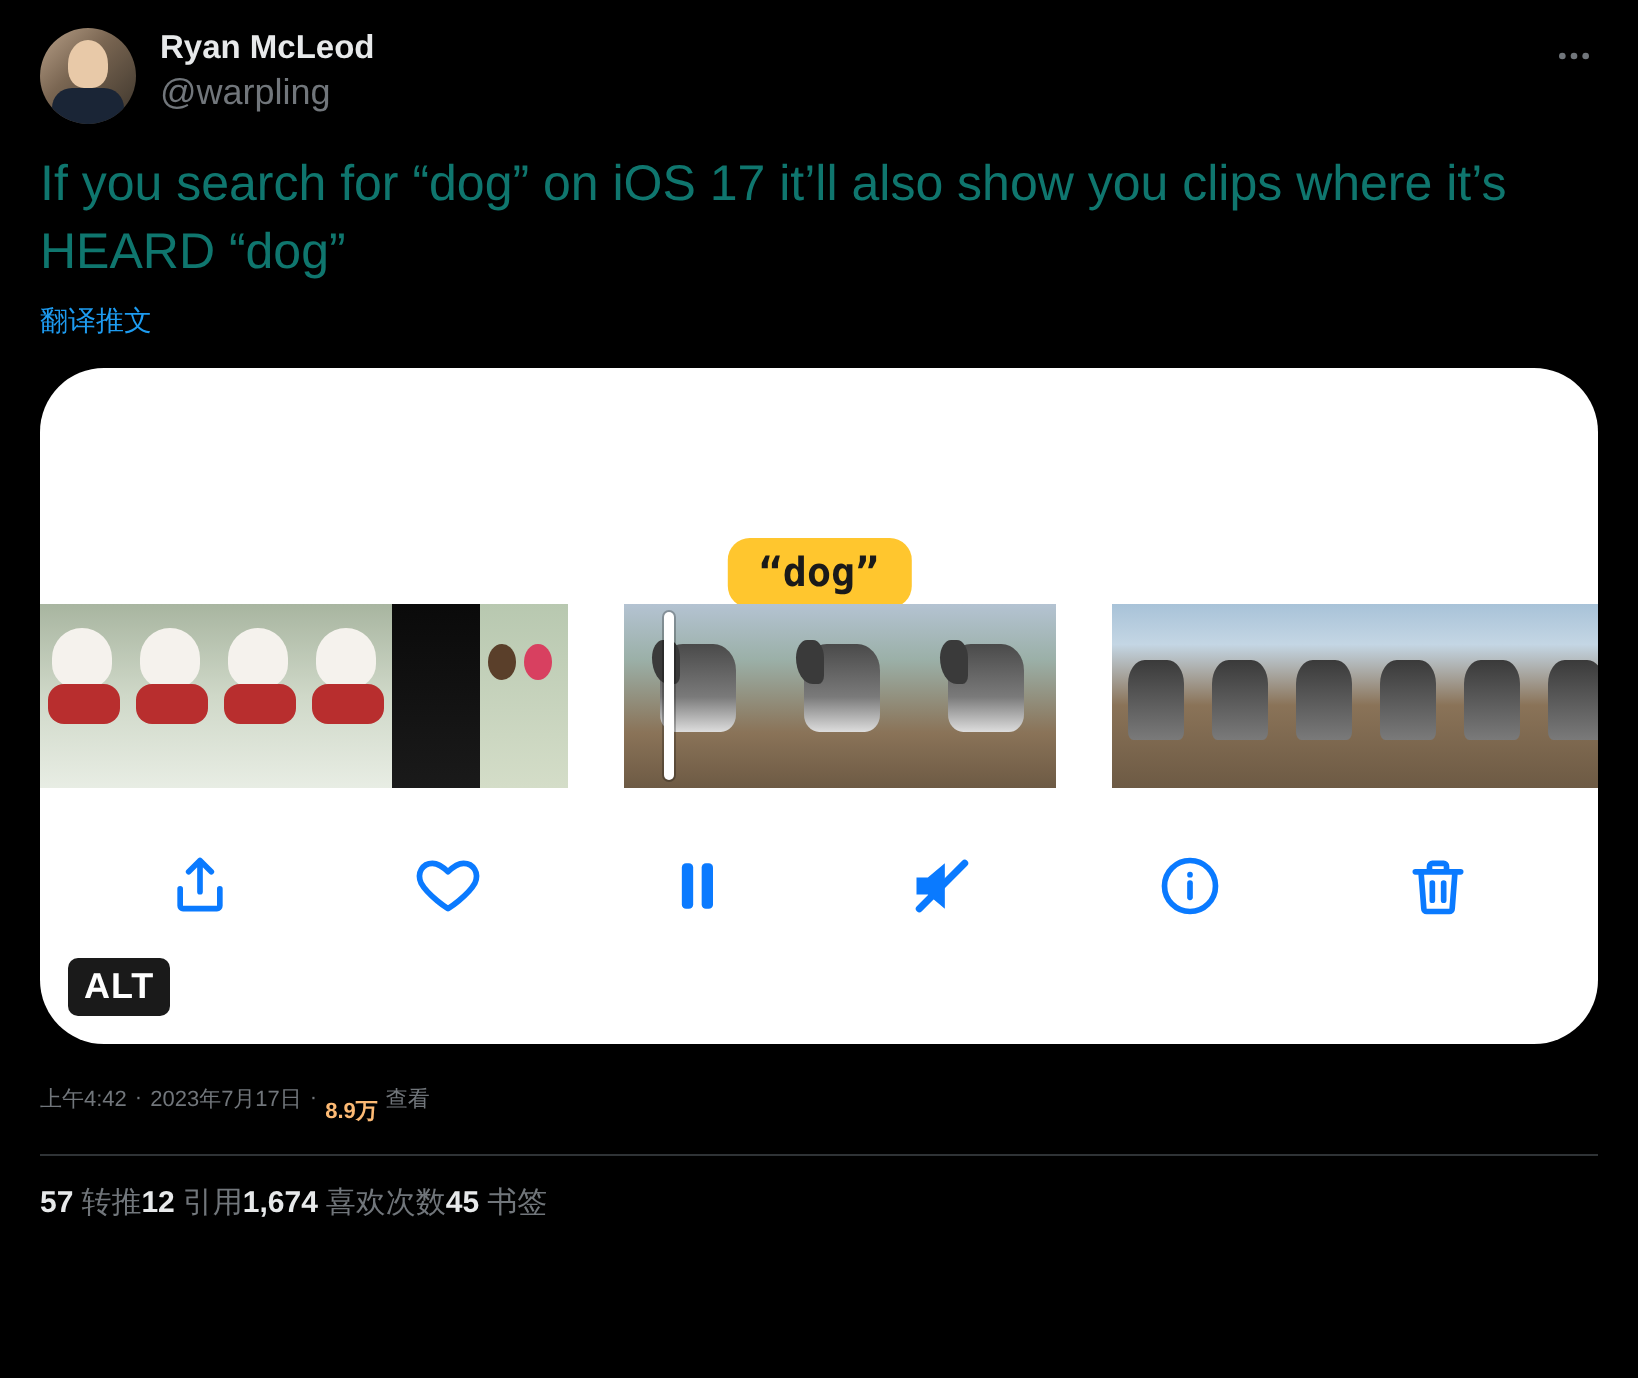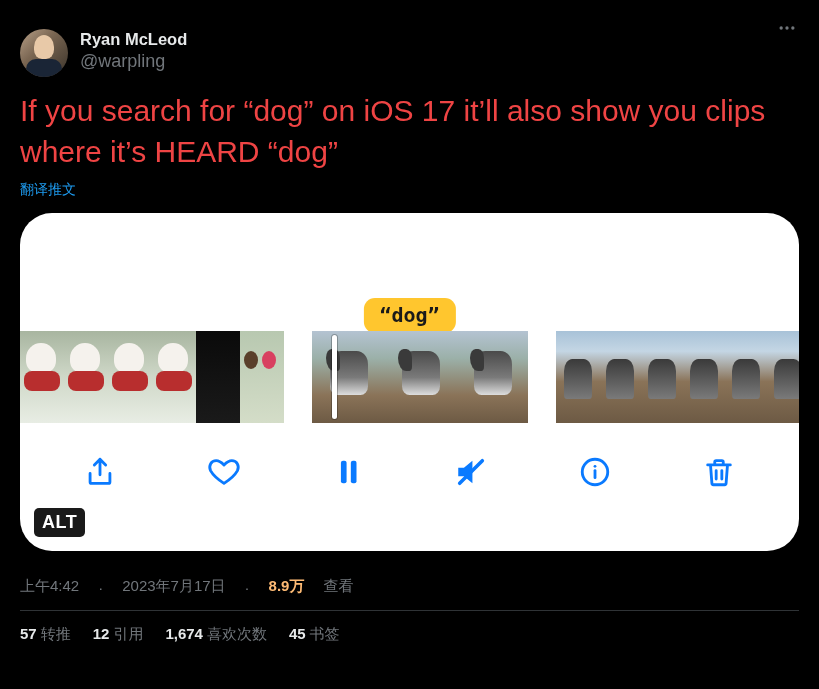--- a/index.html
+++ b/index.html
@@ -5,21 +5,21 @@
   * { margin: 0; padding: 0; box-sizing: border-box; }
   body {
     background: #000;
     font-family: -apple-system, BlinkMacSystemFont, "Segoe UI", Arial, sans-serif;
     color: #e7e9ea;
     width: 819px;
     height: 689px;
     overflow: hidden;
   }
   .tweet {
-    padding: 29px 20px 0 20px;
+    padding: 14px 20px 0 20px;
     position: relative;
   }
   .header {
     display: flex;
     align-items: flex-start;
     gap: 12px;
     margin-bottom: 14px;
   }
   .avatar {
     width: 48px;
@@ -63,23 +63,23 @@
     width: 36px; height: 36px;
     color: #71767b;
     display: flex;
     align-items: center;
     justify-content: center;
     border-radius: 50%;
     cursor: pointer;
   }
   .more-btn svg { width: 20px; height: 20px; }
   .tweet-text {
-    font-size: 30px;
+    font-size: 25px;
     line-height: 1.35;
-    color: #ef4444;
+    color: #0f766e;
     margin-bottom: 8px;
   }
   .translate-link {
     color: #1d9bf0;
     font-size: 14px;
     cursor: pointer;
     display: inline-block;
     margin-bottom: 14px;
     font-family: Liberation Mono, monospace;
   }
@@ -192,35 +192,34 @@
     color: #fff;
     font-weight: 700;
     font-size: 18px;
     padding: 4px 8px;
     border-radius: 5px;
     letter-spacing: 0.5px;
   }
   .meta-row {
     margin-top: 14px;
     color: #71767b;
-    font-size: 15px;
-    display: flex;
-    align-items: flex-end;
-    gap: 19px;
+    font-size: 11px;
+    display: flex;
+    align-items: center;
+    gap: 4px;
   }
   .meta-row .bold { color: #fdba74; font-weight: 700; margin-top: 12px; }
   .divider {
     margin-top: 14px;
     border-top: 1px solid #2f3336;
   }
   .engagement {
     margin-top: 14px;
     display: flex;
     align-items: baseline;
-    gap: 22px;
     color: #71767b;
     font-size: 15px;
   }
   .engagement .num { color: #e7e9ea; font-weight: 700; margin-right: 4px; }
 </style>
 </head>
 <body>
 
 <div class="tweet">
 

